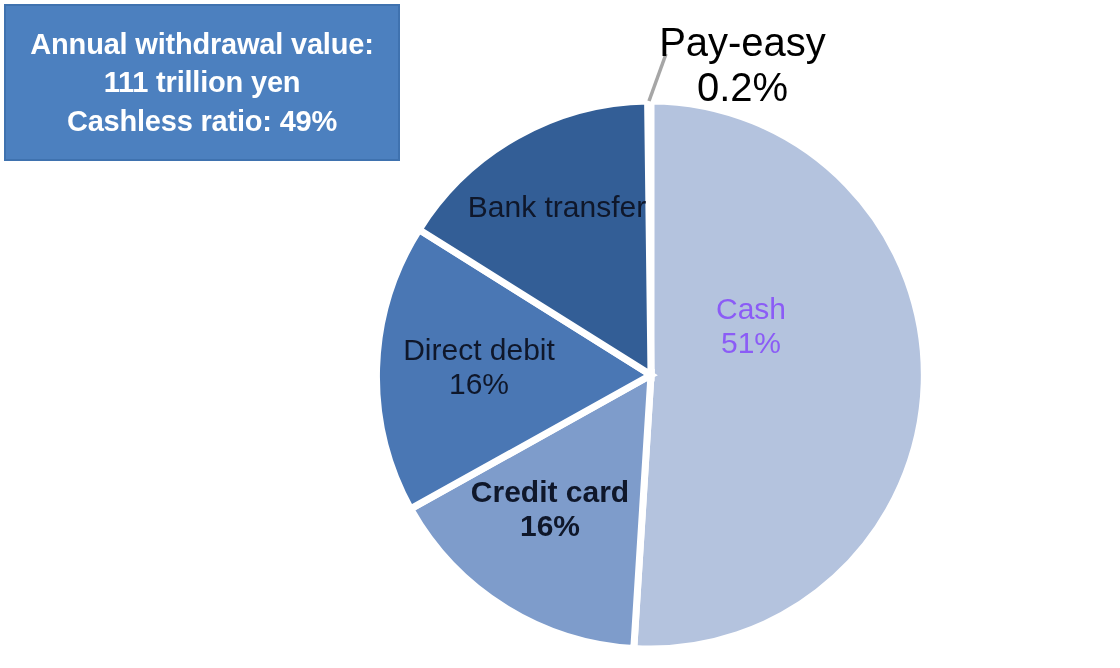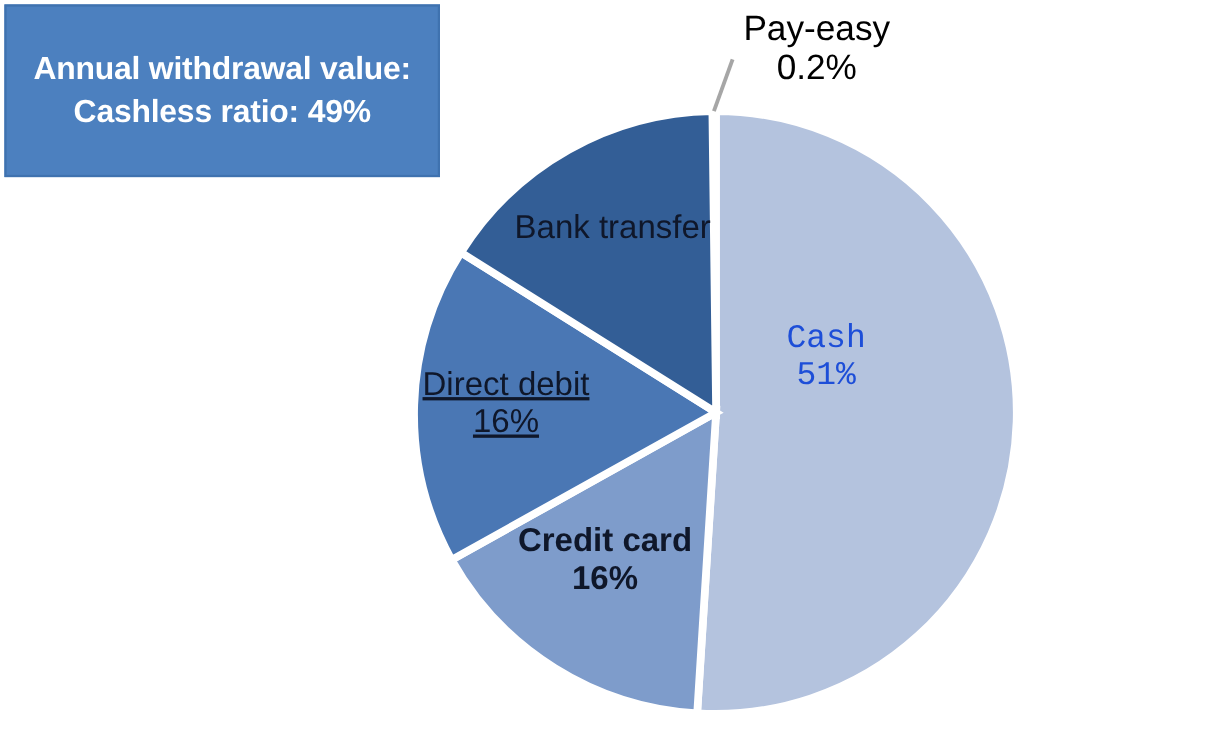--- a/index.html
+++ b/index.html
@@ -62,36 +62,37 @@
     text-align: center;
     line-height: 1.12;
     font-size: 30px;
     white-space: nowrap;
     pointer-events: none;
   }
   .slice-label .lbl-name { display: block; }
   .slice-label .lbl-val  { display: block; }
 
   .label-light { color: #0f172a; }
-  .label-dark  { color: #1d4ed8; font-family: Liberation Mono, monospace; }
+  .label-dark  { color: #8b5cf6; }
 
   
   #label-cash         { left: 666px; top: 292px; width: 170px; }
   #label-bank-transfer{ left: 452px; top: 190px; width: 210px; }
-  #label-direct-debit { left: 360px; top: 333px; width: 200px; text-decoration: underline; }
+  #label-direct-debit { left: 379px; top: 333px; width: 200px; }
   #label-credit-card  { left: 455px; top: 475px; width: 190px; font-weight: bold; }
-  #label-pay-easy     { left: 655px;  top: 8px;  width: 175px; font-size: 32px; }
+  #label-pay-easy     { left: 655px;  top: 20px;  width: 175px; font-size: 40px; }
 </style>
 </head>
 <body>
 
 <div id="page">
 
   <div id="summary-box">
     <span class="line">Annual withdrawal value:</span>
+    <span class="line">111 trillion yen</span>
     <span class="line">Cashless ratio: 49%</span>
   </div>
 
   <div id="pie-wrap">
     <svg class="pie-svg" viewBox="0 0 1120 668" xmlns="http://www.w3.org/2000/svg">
 
       <path fill="#B4C3DE" stroke="#ffffff" stroke-width="7" d="M 651 375 L 651 101 A 274 274 0 1 1 633.8 648.5 Z"></path>
 
       <path fill="#7E9CCB" stroke="#ffffff" stroke-width="7" d="M 651 375 L 633.8 648.5 A 274 274 0 0 1 410.6 508.9 Z"></path>
 

